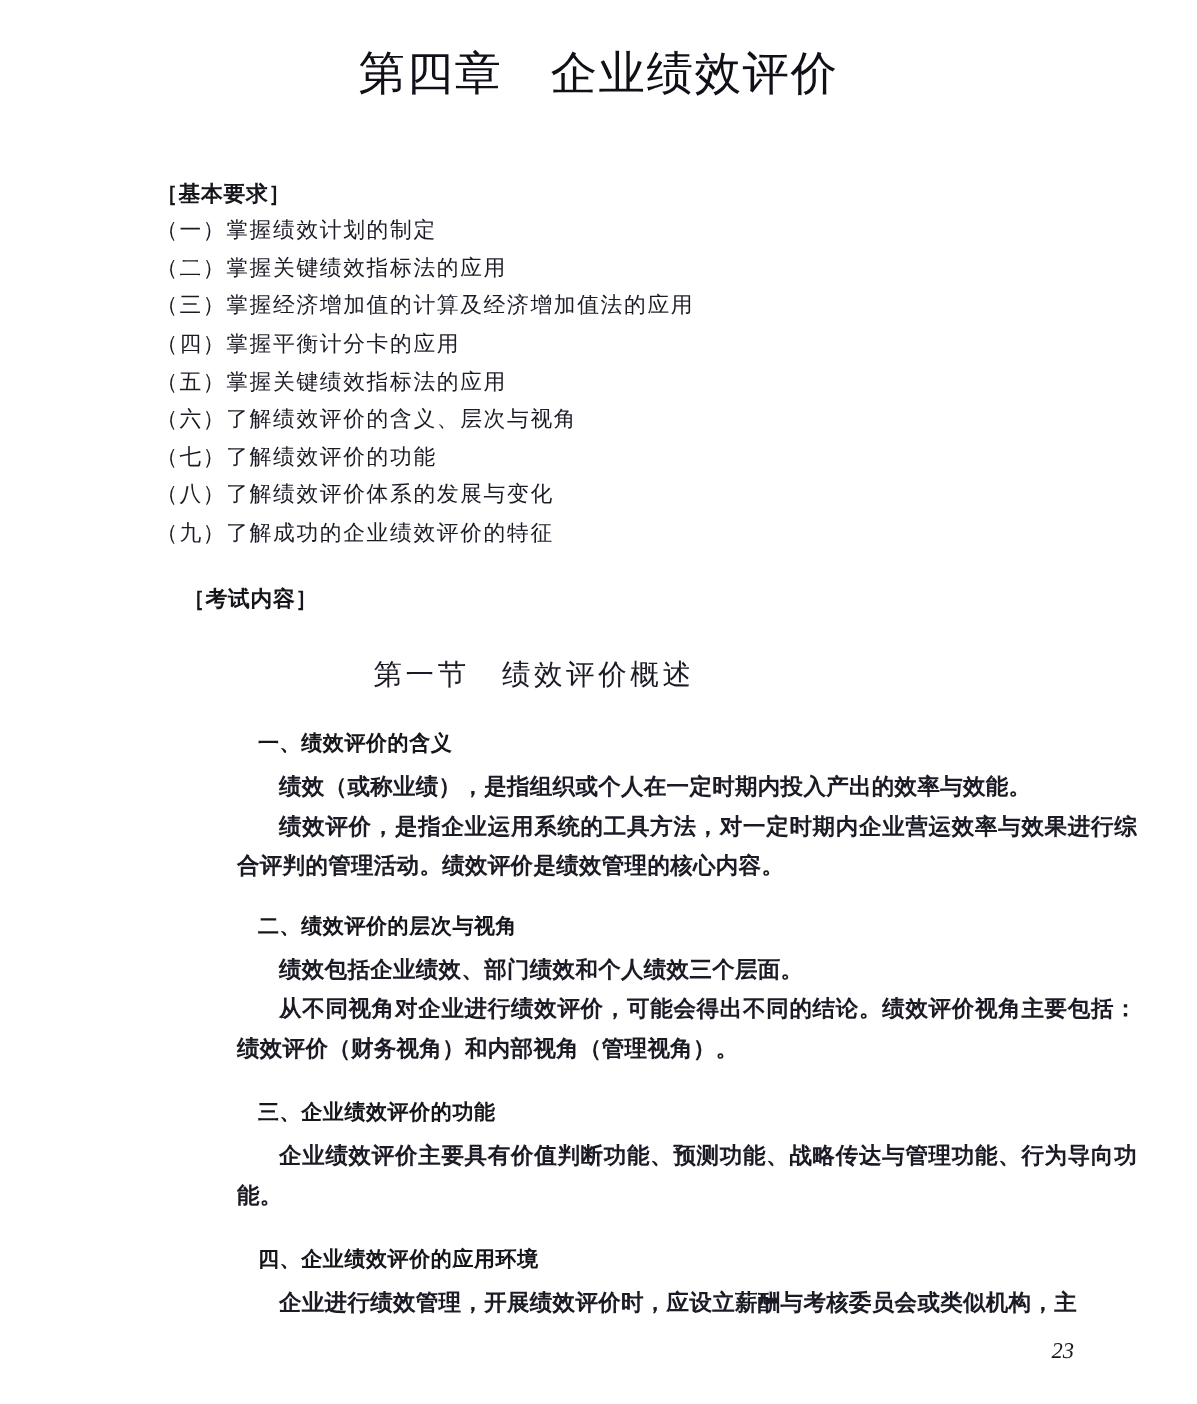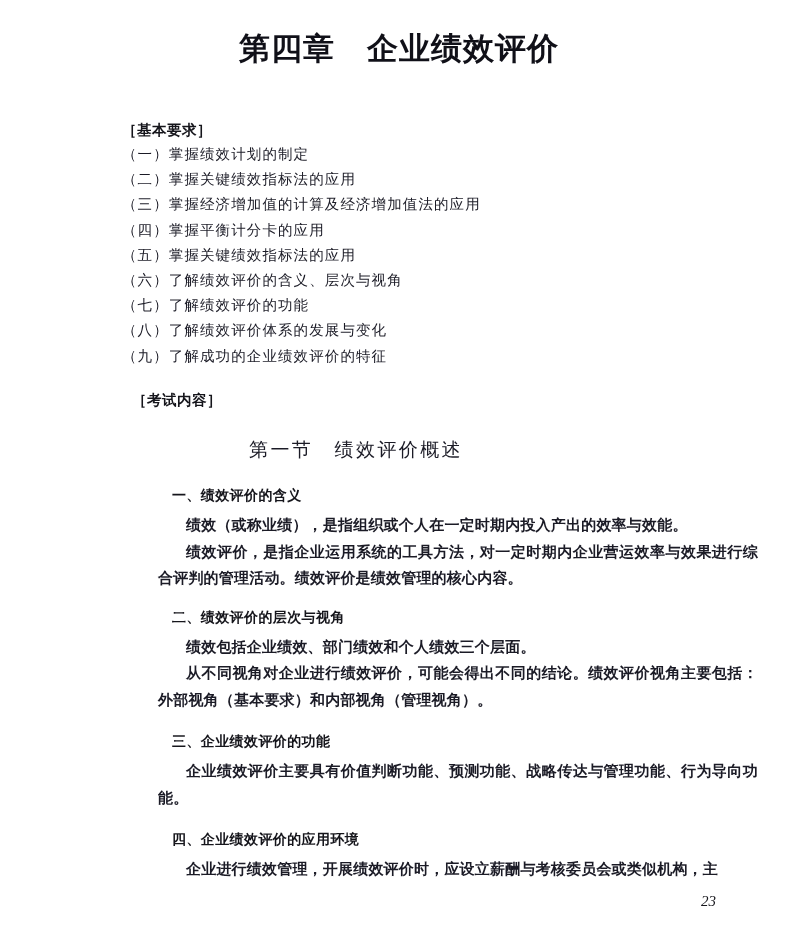--- a/index.html
+++ b/index.html
@@ -24,32 +24,32 @@
   }
 
   
   .chapter-title {
     position: absolute;
     top: 28px;
     left: 0;
     width: 798px;
     text-align: center;
     font-family: "Liberation Serif", "DejaVu Serif", serif;
-    font-weight: bold;
+    font-weight: normal;
     font-size: 31px;
     letter-spacing: 1px;
     color: #101018;
     white-space: pre;
   }
 
   
   .req-block {
     position: absolute;
     top: 118px;
-    left: 122px;
+    left: 104px;
     width: 600px;
   }
   .bracket-heading {
     font-family: "Liberation Sans", "DejaVu Sans", sans-serif;
     font-weight: bold;
     font-size: 14.5px;
     letter-spacing: 0.5px;
     color: #15151b;
     line-height: 24px;
     white-space: pre;
@@ -65,21 +65,21 @@
     line-height: 25.2px;
     letter-spacing: 1.1px;
     color: #1b1b26;
     white-space: pre;
   }
 
   
   .exam-heading {
     position: absolute;
     top: 388px;
-    left: 132px;
+    left: 122px;
   }
 
   
   .section-title {
     position: absolute;
     top: 437px;
     left: 0;
     width: 712px;
     text-align: center;
     font-family: "Liberation Serif", "DejaVu Serif", serif;
@@ -167,21 +167,21 @@
       <div class="sub-heading">一、绩效评价的含义</div>
       <p class="para">绩效（或称业绩），是指组织或个人在一定时期内投入产出的效率与效能。</p>
       <p class="para">绩效评价，是指企业运用系统的工具方法，对一定时期内企业营运效率与效果进行综合评判的管理活动。绩效评价是绩效管理的核心内容。</p>
     </div>
 
     <div class="block-gap-1"></div>
 
     <div>
       <div class="sub-heading">二、绩效评价的层次与视角</div>
       <p class="para">绩效包括企业绩效、部门绩效和个人绩效三个层面。</p>
-      <p class="para">从不同视角对企业进行绩效评价，可能会得出不同的结论。绩效评价视角主要包括：外部视角（基本要求）和内部视角（管理视角）。</p>
+      <p class="para">从不同视角对企业进行绩效评价，可能会得出不同的结论。绩效评价视角主要包括：绩效评价（财务视角）和内部视角（管理视角）。</p>
     </div>
 
     <div class="block-gap-2"></div>
 
     <div>
       <div class="sub-heading">三、企业绩效评价的功能</div>
       <p class="para">企业绩效评价主要具有价值判断功能、预测功能、战略传达与管理功能、行为导向功能。</p>
     </div>
 
     <div class="block-gap-2"></div>

